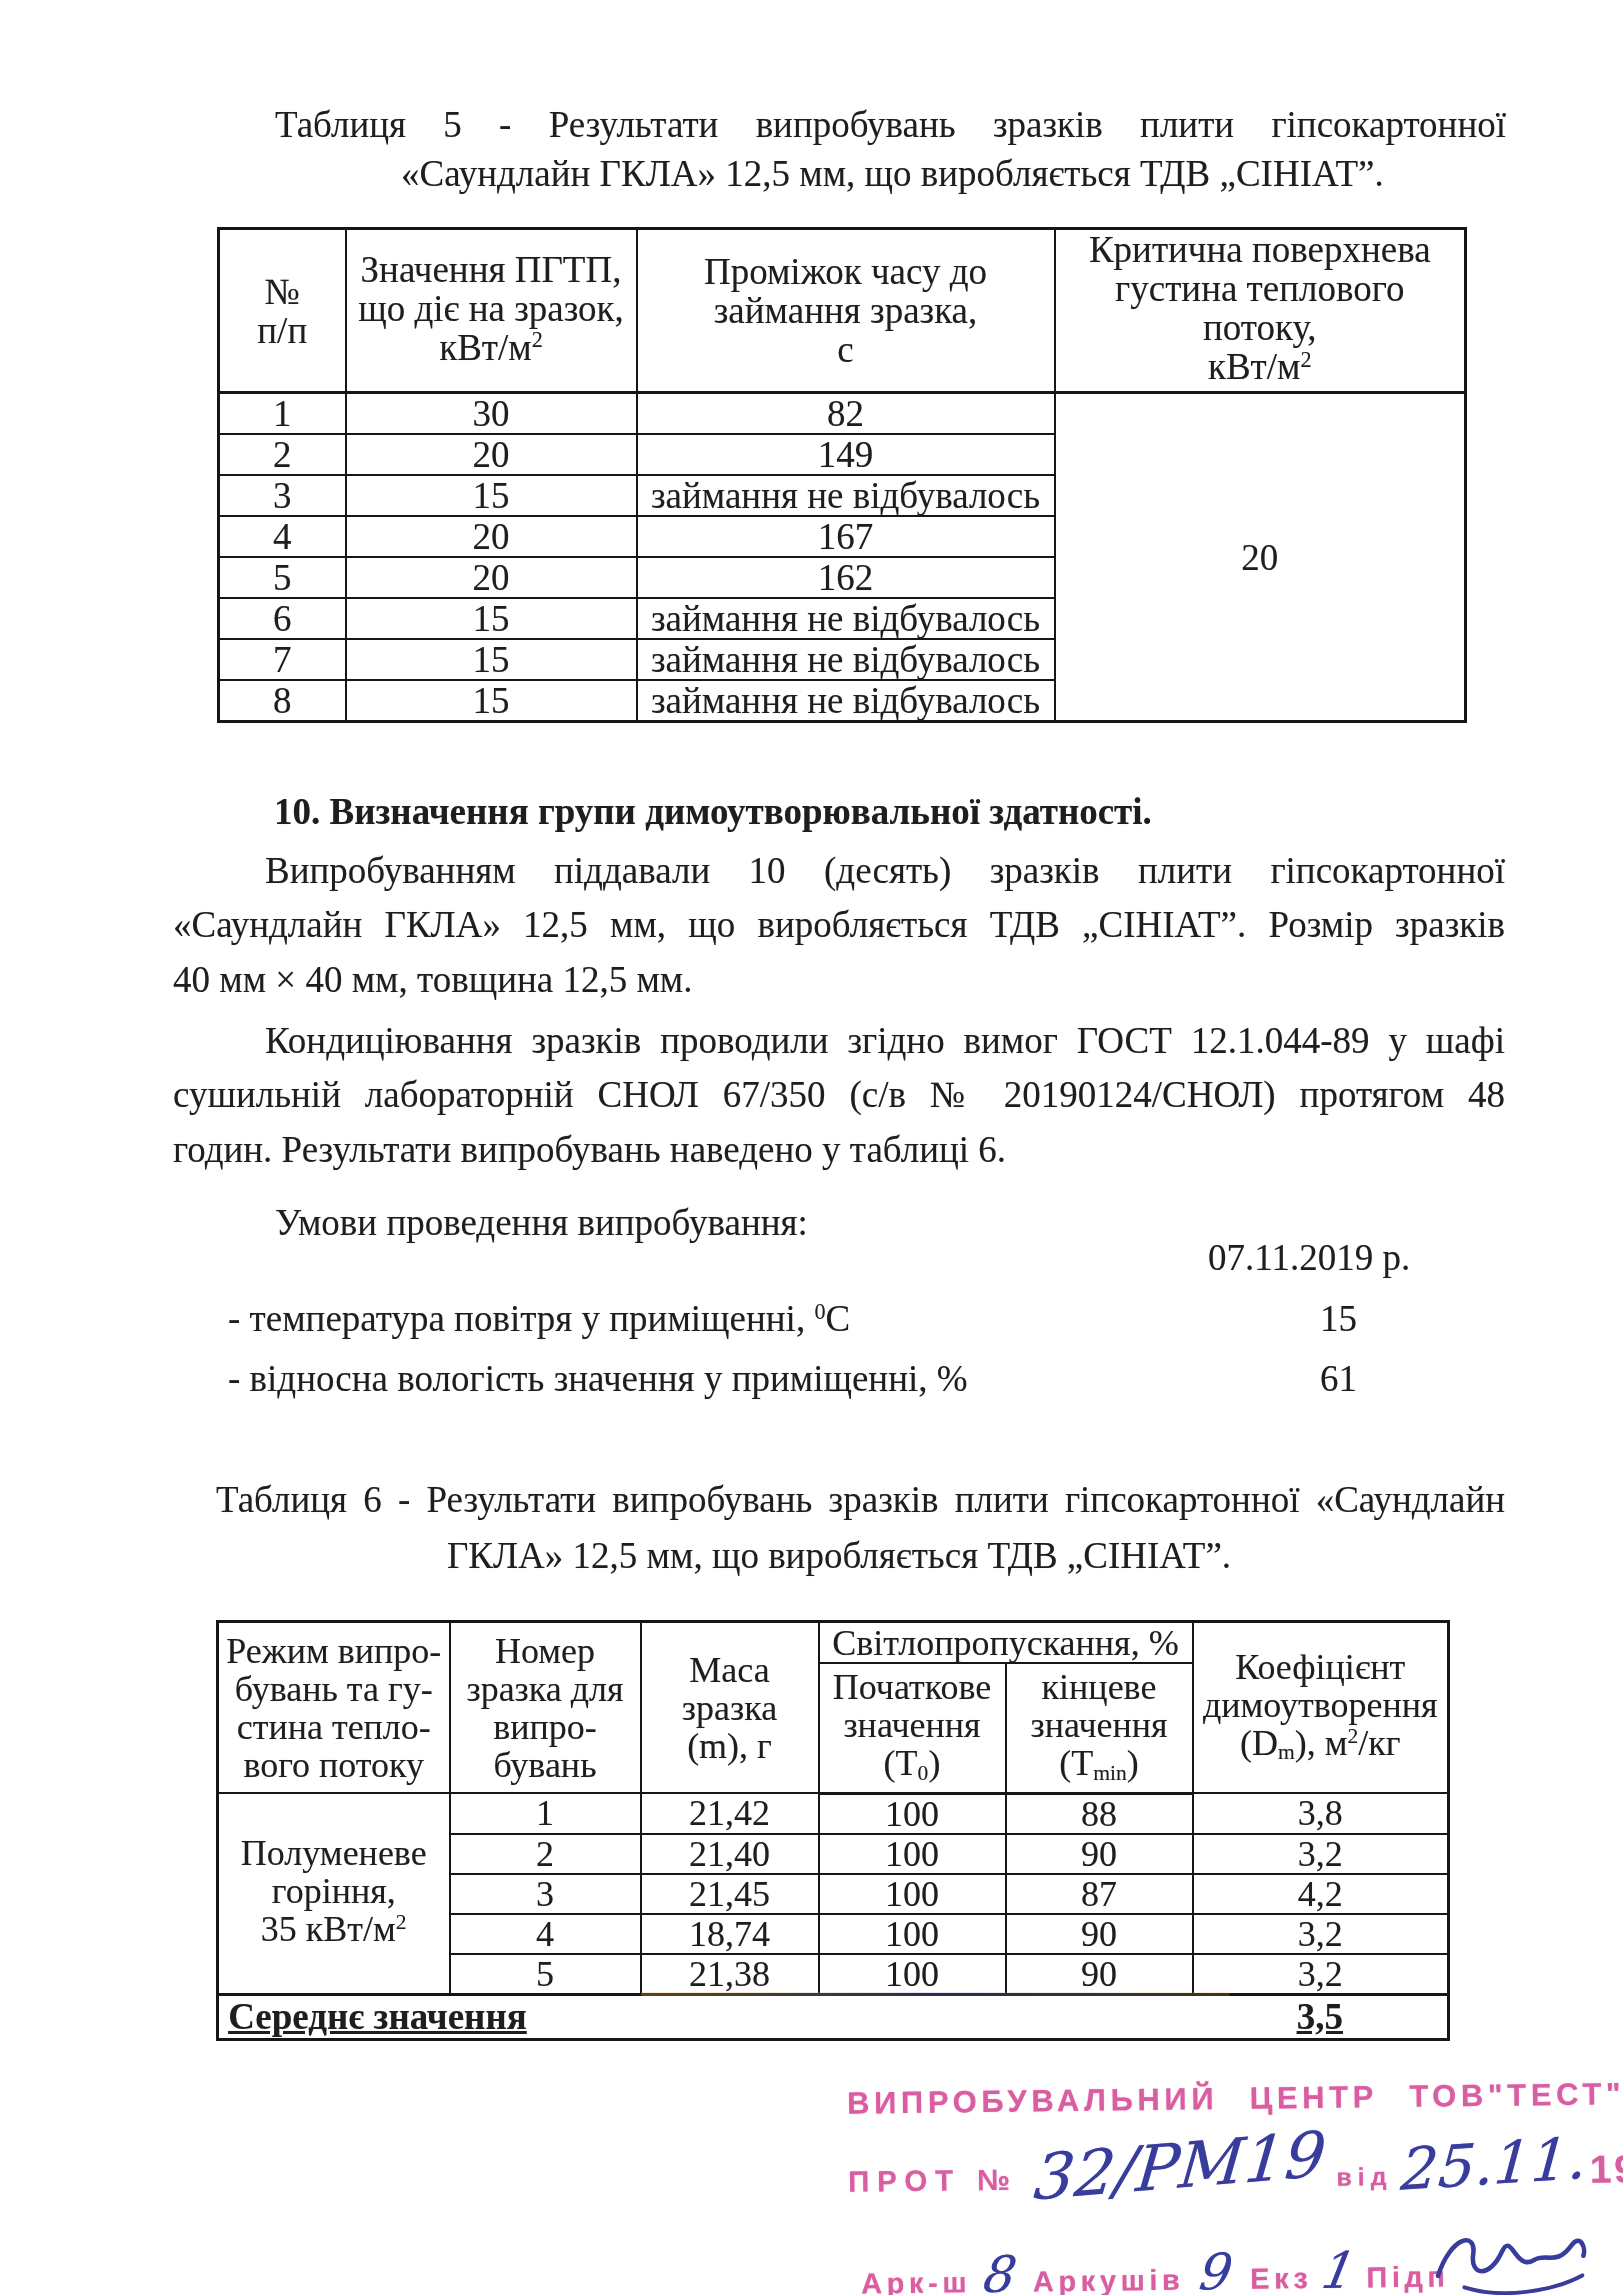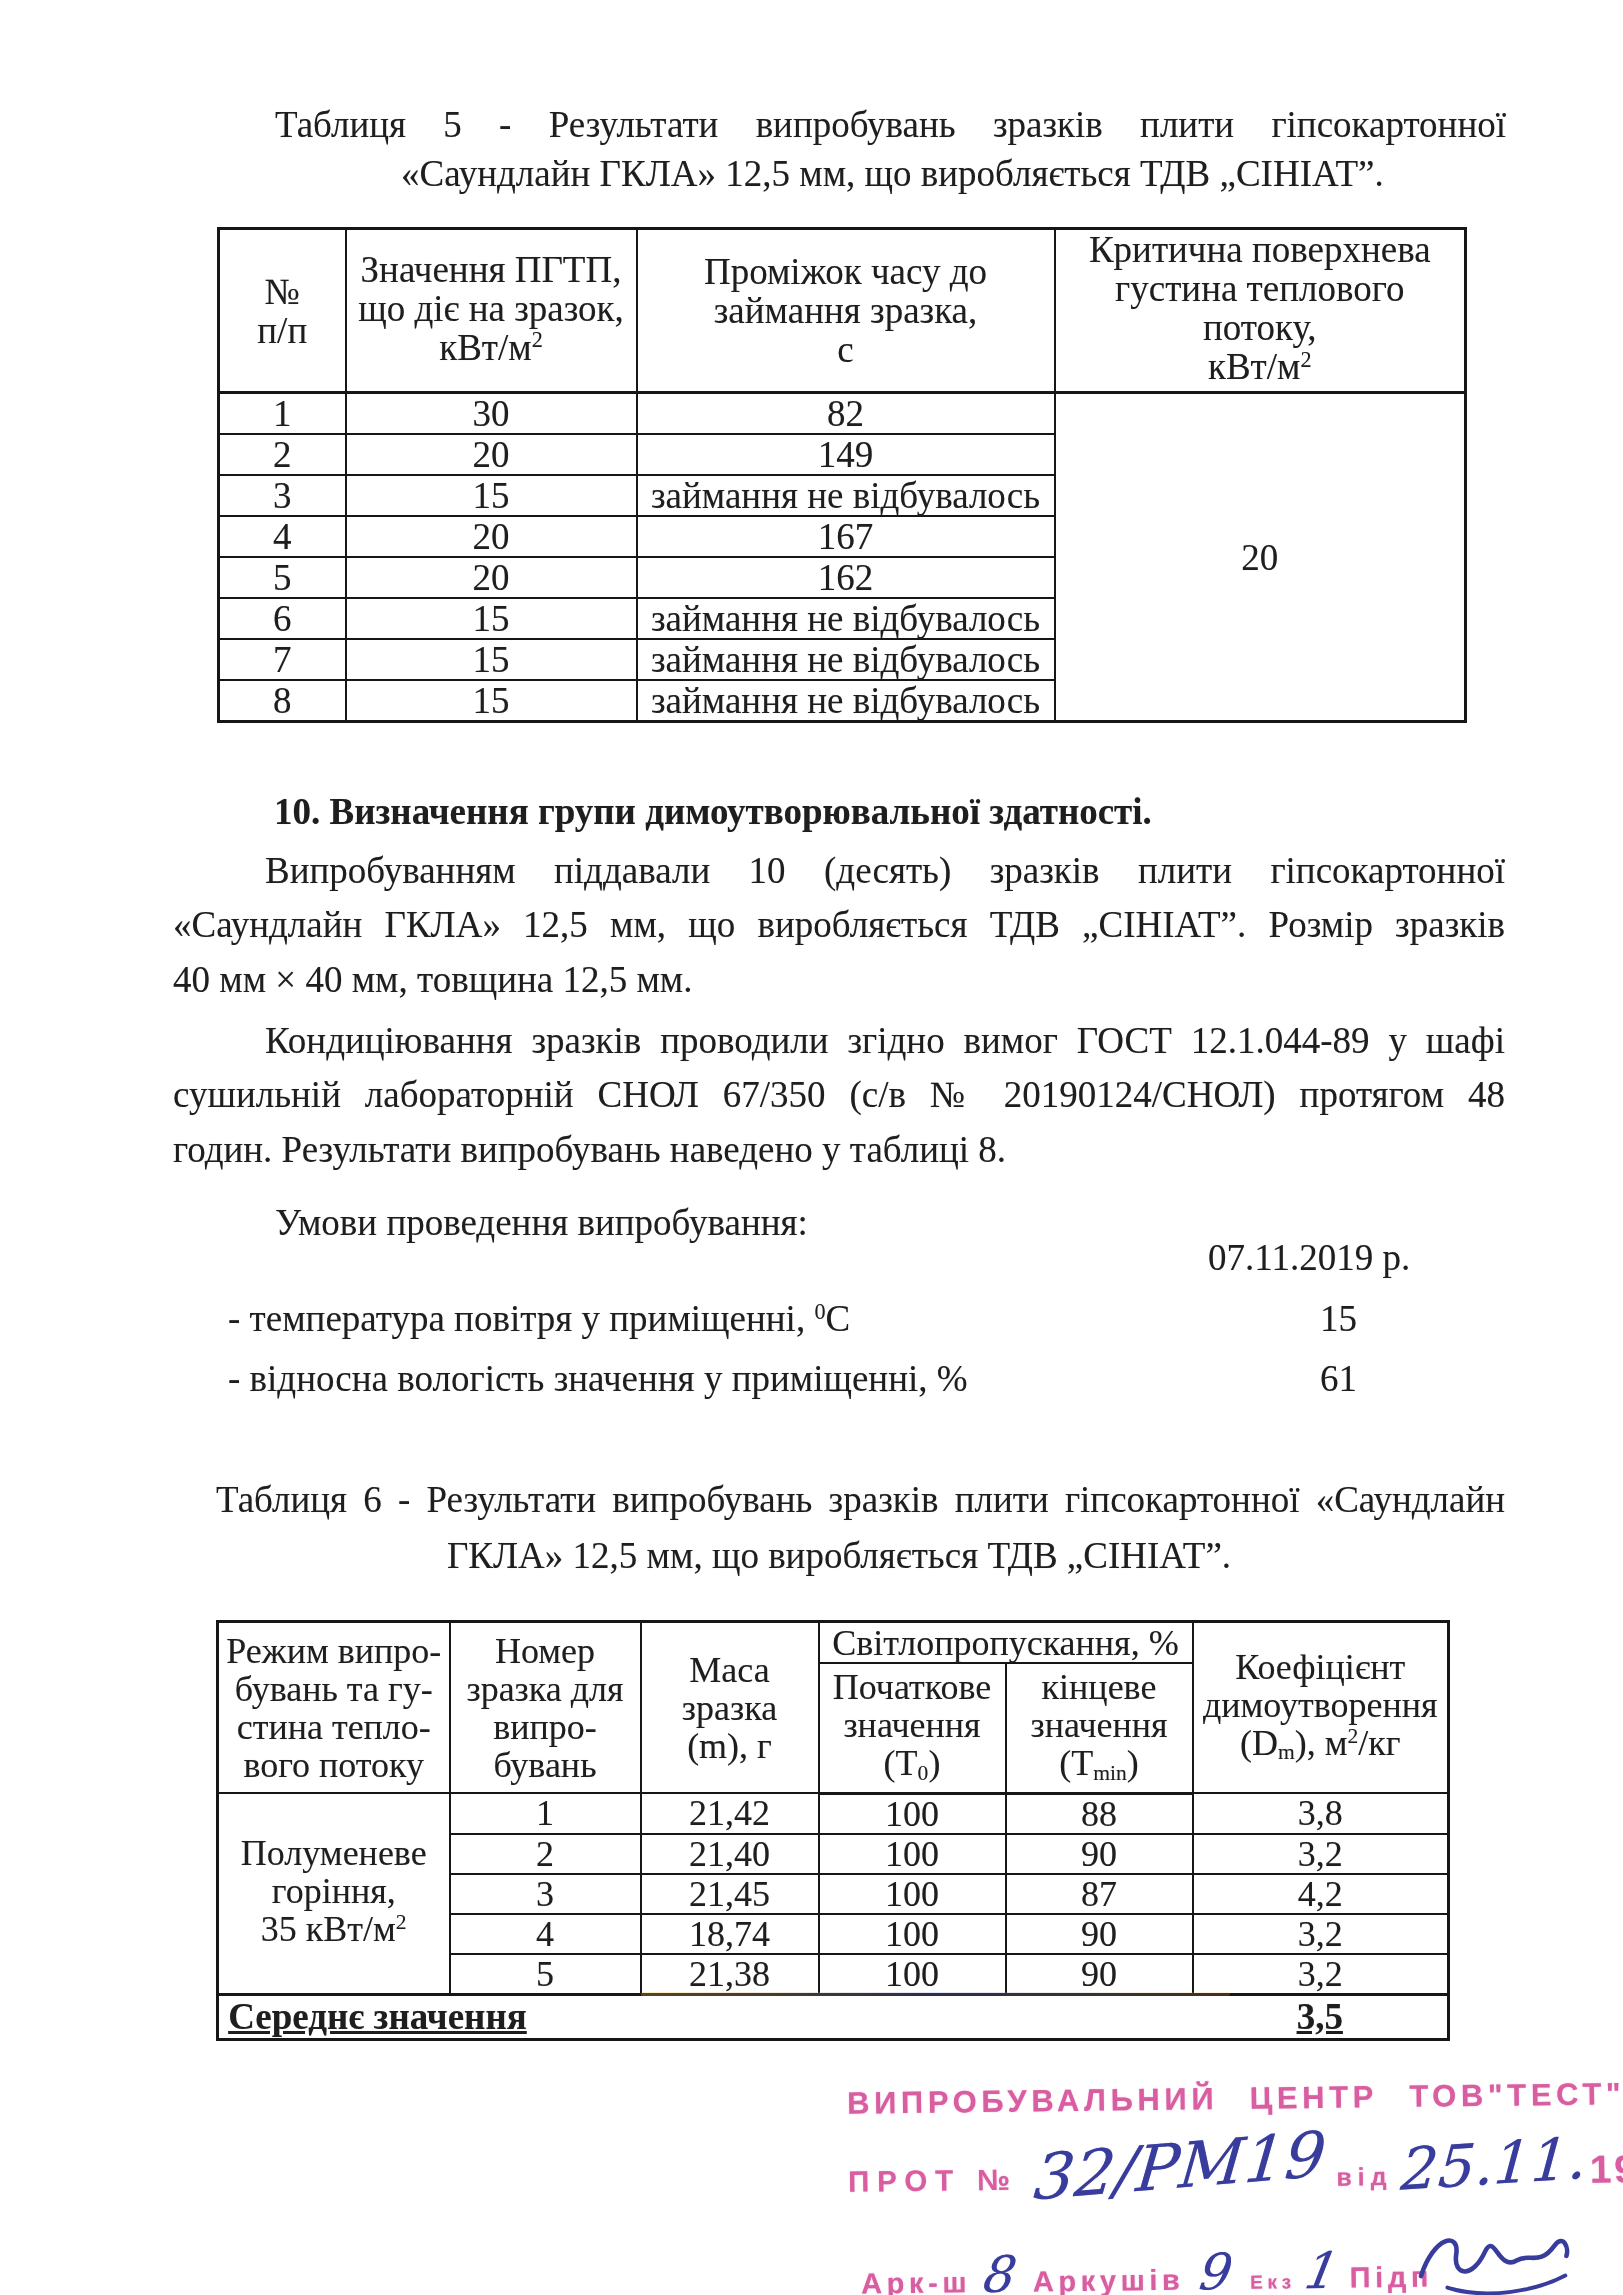--- a/index.html
+++ b/index.html
@@ -137,21 +137,21 @@
   </table>
 
   <div class="abs line" style="left:274px; top:790px; font-weight:bold;">10. Визначення групи димоутворювальної здатності.</div>
 
   <div class="abs line just" style="left:265px; top:849px; width:1240px;">Випробуванням   піддавали   10   (десять)   зразків   плити   гіпсокартонної</div>
   <div class="abs line just" style="left:173px; top:903px; width:1332px;">«Саундлайн ГКЛА» 12,5 мм, що виробляється ТДВ „СІНІАТ”. Розмір зразків</div>
   <div class="abs line" style="left:173px; top:958px;">40 мм × 40 мм, товщина 12,5 мм.</div>
 
   <div class="abs line just" style="left:265px; top:1019px; width:1240px;">Кондиціювання зразків проводили згідно вимог ГОСТ 12.1.044-89 у шафі</div>
   <div class="abs line just" style="left:173px; top:1073px; width:1332px;">сушильній  лабораторній  СНОЛ  67/350  (с/в  №  20190124/СНОЛ)  протягом  48</div>
-  <div class="abs line" style="left:173px; top:1128px;">годин. Результати випробувань наведено у таблиці 8.</div>
+  <div class="abs line" style="left:173px; top:1128px;">годин. Результати випробувань наведено у таблиці 6.</div>
 
   <div class="abs line" style="left:275px; top:1201px;">Умови проведення випробування:</div>
   <div class="abs line" style="left:1208px; top:1236px;">07.11.2019 р.</div>
 
   <div class="abs line" style="left:228px; top:1297px;">
     <span>- температура повітря у приміщенні,</span>
     <sup>0</sup><span>С</span>
   </div>
   <div class="abs line" style="left:1273px; top:1297px; width:131px; text-align:center;">15</div>
 
@@ -272,21 +272,21 @@
       <span class="pen" style="font-size:63px; margin-left:18.3px; transform:skewX(-10deg) rotate(-4deg);">32/РМ19</span>
       <span class="stamp-word" style="font-size:25px; margin-left:11.8px; letter-spacing:5.9px;">від</span>
       <span class="pen" style="font-size:58px; margin-left:9.2px; transform:skewX(-8deg) rotate(-3deg);">25.11.</span>
       <span class="stamp-word" style="font-size:39px; margin-left:3.9px; letter-spacing:2.6px;">19</span>
     </div>
     <div class="stamp-row" style="margin-top:9.2px; height:65px;">
       <span class="stamp-word" style="font-size:29px; margin-left:11.8px;">Арк-ш</span>
       <span class="pen" style="font-size:50px; margin-left:13px; transform:skewX(-9deg);">8</span>
       <span class="stamp-word" style="font-size:29px; margin-left:17px;">Аркушів</span>
       <span class="pen" style="font-size:50px; margin-left:15.7px; transform:skewX(-9deg);">9</span>
-      <span class="stamp-word" style="font-size:19px; margin-left:18.3px;">Екз</span>
+      <span class="stamp-word" style="font-size:29px; margin-left:18.3px;">Екз</span>
       <span class="pen" style="font-size:50px; margin-left:10.5px; transform:skewX(-12deg);">1</span>
       <span class="stamp-word" style="font-size:29px; margin-left:11.8px;">Підп</span>
       <svg width="164" height="79" viewBox="0 0 250 120" style="margin-left:-23.6px; transform:translateY(17px);">
         <path d="M18,78 C38,18 78,10 72,46 C67,78 96,84 116,42 C131,12 136,72 164,56 C184,44 198,66 222,34 C236,16 244,38 240,50" fill="none" stroke="var(--pen-blue,#383c9d)" stroke-width="7" stroke-linecap="round"></path>
         <path d="M58,96 C118,116 196,102 238,80" fill="none" stroke="var(--pen-blue,#383c9d)" stroke-width="6" stroke-linecap="round"></path>
       </svg>
     </div>
   </div>
 
 </div>

